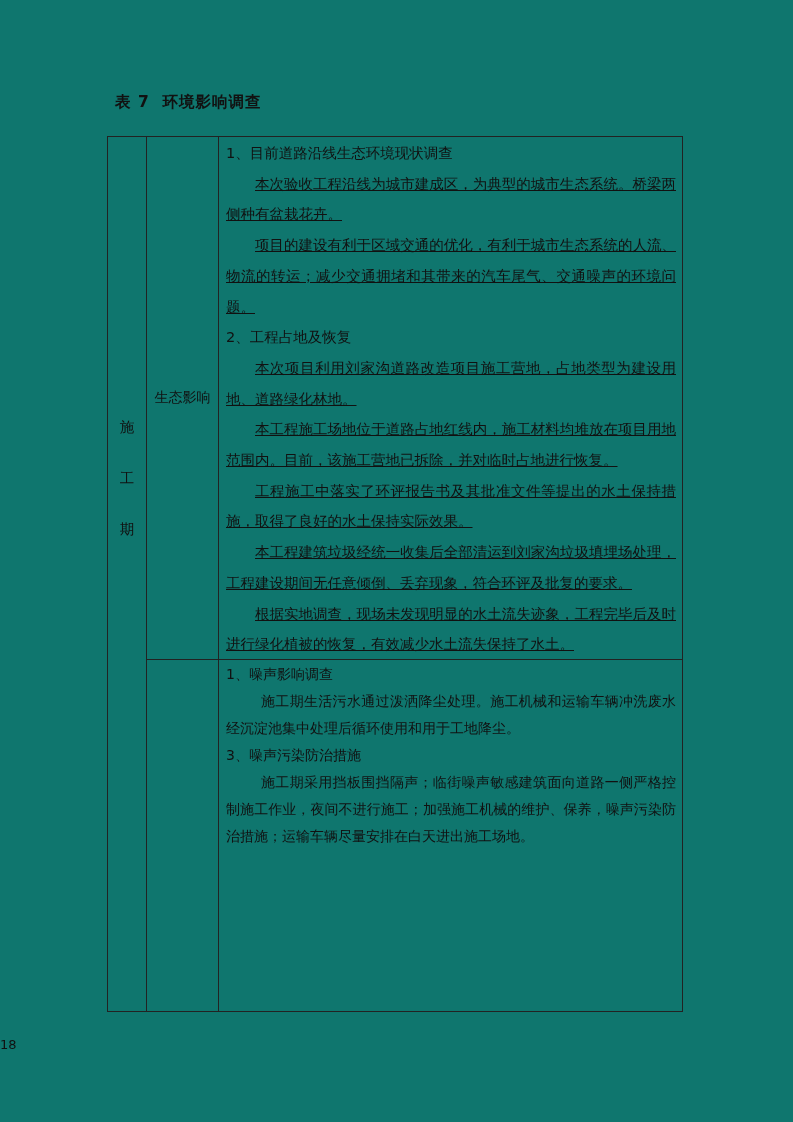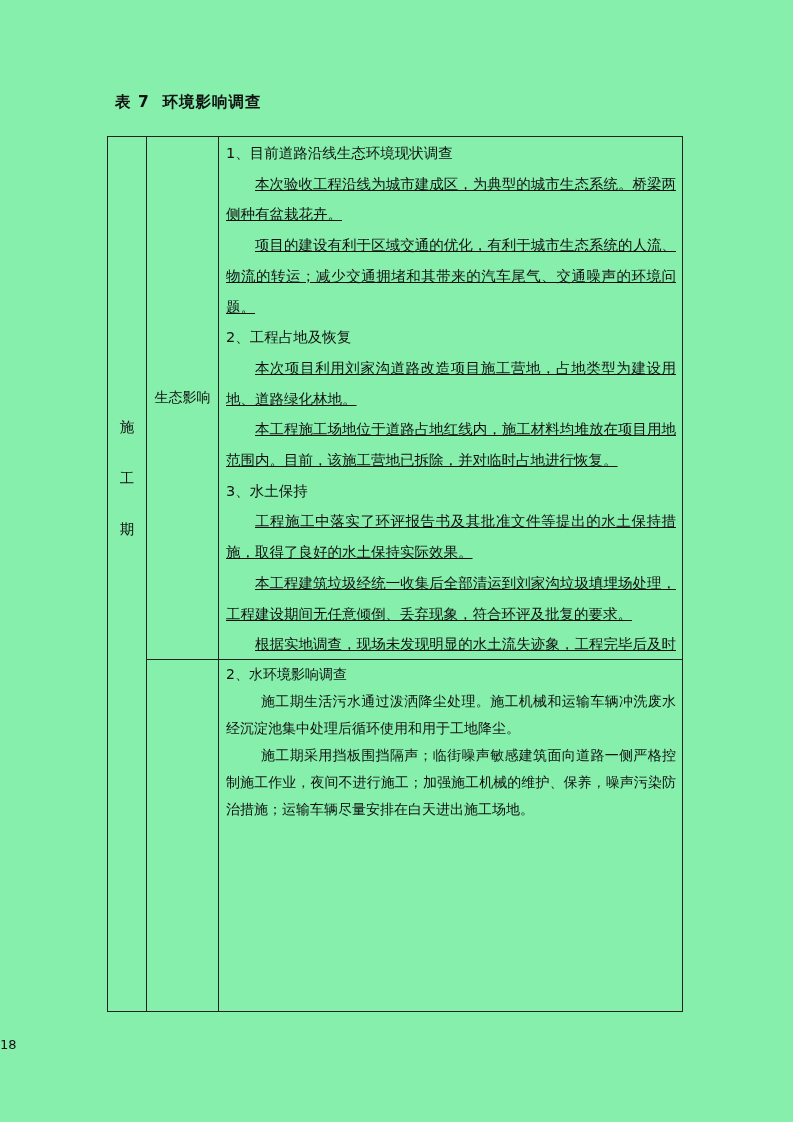--- a/index.html
+++ b/index.html
@@ -1,21 +1,21 @@
 <!DOCTYPE html>
 <html lang="zh"><head>
 <meta charset="utf-8">
 <style>
   html,body{margin:0;padding:0;background:#ffffff;}
   body{
     width:793px;height:1122px;position:relative;overflow:hidden;
     font-family:"DejaVu Sans","Liberation Sans",sans-serif;
     color:#111;-webkit-font-smoothing:antialiased;
   }
-  .page{position:absolute;inset:0;background:#86efac;}
+  .page{position:absolute;inset:0;background:#0f766e;}
 
   .doc-title{
     position:absolute;left:115px;top:92px;
     font-size:15.5px;font-weight:bold;letter-spacing:1px;white-space:pre;
   }
 
   .env-table{
     position:absolute;left:107px;top:136px;width:576px;height:876px;
     box-sizing:border-box;border:1px solid #222;
     display:grid;
@@ -78,31 +78,31 @@
 
     <div class="cell cell-cat cell-cat-1">生态影响</div>
 
     <div class="cell cell-content cell-content-1">
         <div class="para para-heading">1、目前道路沿线生态环境现状调查</div>
         <div class="para para-body">本次验收工程沿线为城市建成区，为典型的城市生态系统。桥梁两侧种有盆栽花卉。</div>
         <div class="para para-body">项目的建设有利于区域交通的优化，有利于城市生态系统的人流、物流的转运；减少交通拥堵和其带来的汽车尾气、交通噪声的环境问题。</div>
         <div class="para para-heading">2、工程占地及恢复</div>
         <div class="para para-body">本次项目利用刘家沟道路改造项目施工营地，占地类型为建设用地、道路绿化林地。</div>
         <div class="para para-body">本工程施工场地位于道路占地红线内，施工材料均堆放在项目用地范围内。目前，该施工营地已拆除，并对临时占地进行恢复。</div>
-        <div class="para para-heading">3、水土保持</div>
         <div class="para para-body">工程施工中落实了环评报告书及其批准文件等提出的水土保持措施，取得了良好的水土保持实际效果。</div>
         <div class="para para-body">本工程建筑垃圾经统一收集后全部清运到刘家沟垃圾填埋场处理，工程建设期间无任意倾倒、丢弃现象，符合环评及批复的要求。</div>
         <div class="para para-body">根据实地调查，现场未发现明显的水土流失迹象，工程完毕后及时进行绿化植被的恢复，有效减少水土流失保持了水土。</div>
       </div>
 
     <div class="cell cell-cat cell-cat-2"></div>
 
     <div class="cell cell-content cell-content-2">
-        <div class="para para-heading">2、水环境影响调查</div>
+        <div class="para para-heading">1、噪声影响调查</div>
         <div class="para para-body">施工期生活污水通过泼洒降尘处理。施工机械和运输车辆冲洗废水经沉淀池集中处理后循环使用和用于工地降尘。</div>
+        <div class="para para-heading">3、噪声污染防治措施</div>
         <div class="para para-body">施工期采用挡板围挡隔声；临街噪声敏感建筑面向道路一侧严格控制施工作业，夜间不进行施工；加强施工机械的维护、保养，噪声污染防治措施；运输车辆尽量安排在白天进出施工场地。</div>
       </div>
 
   </div>
 
   <div class="page-number">18</div>
 
 </div>
 
 </body></html>

